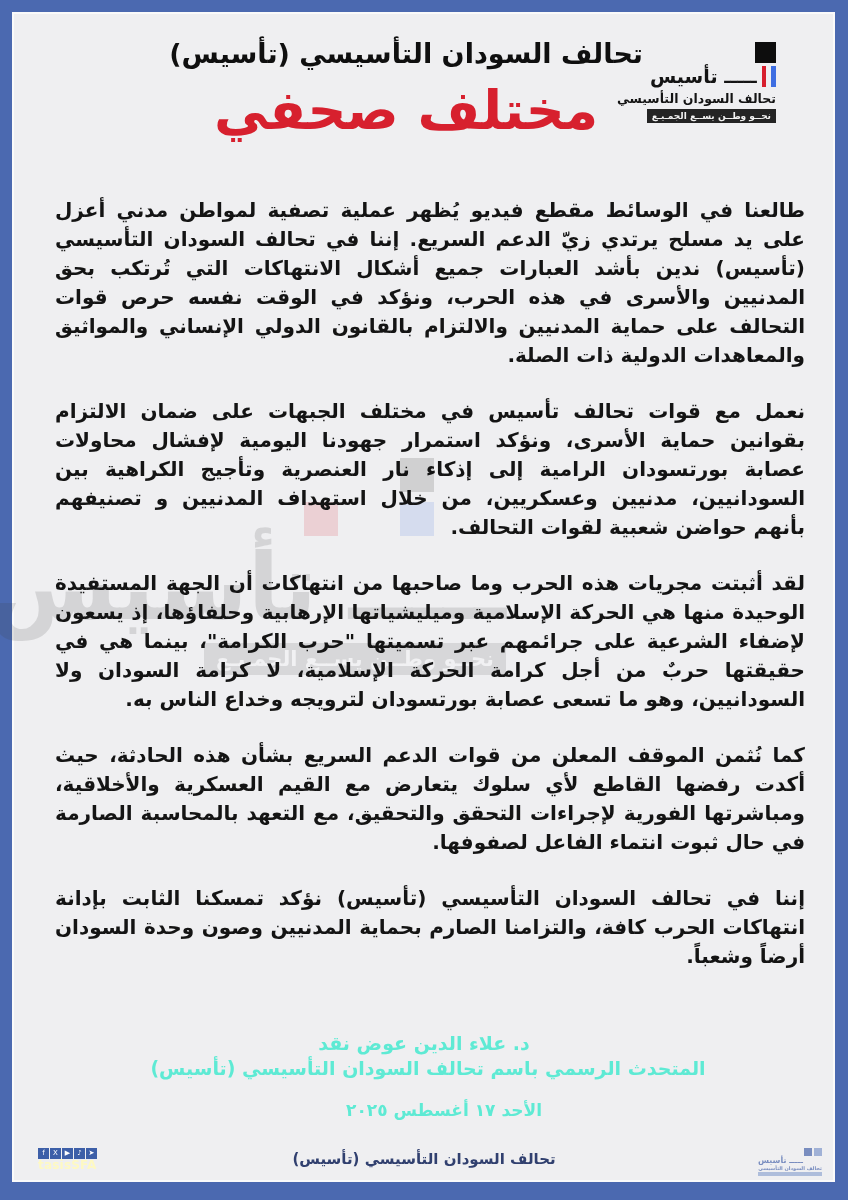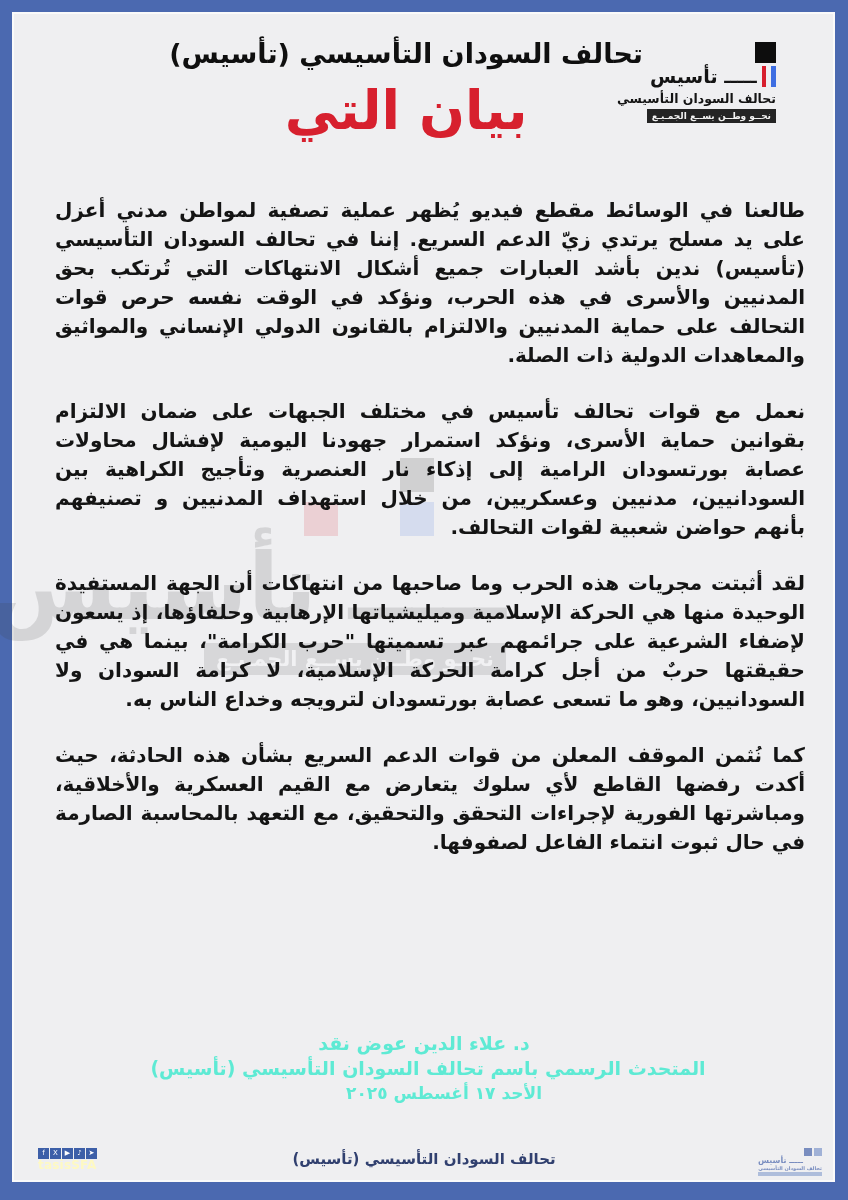--- a/index.html
+++ b/index.html
@@ -44,21 +44,21 @@
   .wm-sqrow{display:flex;justify-content:center;gap:62px;direction:ltr;}
   .wm-sq-red{width:34px;height:34px;background:#d71f2e;}
   .wm-sq-blue{width:34px;height:34px;background:#3e6ee2;}
   .wm-word{font-size:92px;font-weight:bold;color:#3a3a3a;line-height:1.05;margin-top:4px;white-space:nowrap;}
   .wm-badge{display:block;width:fit-content;margin:6px auto 0;background:#4e4e4e;color:#ffffff;
     font-size:21px;font-weight:bold;padding:4px 12px;letter-spacing:2px;white-space:nowrap;}
   
   .signature{position:absolute;top:1032px;left:0;right:0;text-align:center;color:#5eead4;direction:rtl;}
   .sig-name{font-size:19px;font-weight:bold;}
   .sig-role{font-size:19px;font-weight:bold;margin-top:3px;padding-left:8px;}
-  .sig-date{font-size:17px;font-weight:bold;margin-top:4px;padding-left:40px;}
+  .sig-date{font-size:17px;font-weight:bold;margin-top:21px;padding-left:40px;}
   
   .footer-center{position:absolute;top:1150px;left:0;right:0;text-align:center;
     font-size:15px;font-weight:bold;color:#31406f;direction:rtl;}
   .social{position:absolute;left:38px;top:1148px;width:72px;direction:ltr;text-align:left;}
   .social-icons{display:flex;gap:1px;}
   .social-icon{width:11px;height:11px;background:#3d5fa8;color:#ffffff;font-size:7px;line-height:11px;
     text-align:center;display:inline-block;overflow:hidden;}
   .social-handle{font-size:12px;font-weight:bold;color:#fef9c3;line-height:13px;letter-spacing:0.2px;}
   .mini-logo{position:absolute;right:26px;top:1148px;width:64px;opacity:0.78;text-align:center;direction:rtl;}
   .mini-row{display:flex;justify-content:flex-end;gap:2px;direction:ltr;}
@@ -82,40 +82,41 @@
       <span class="logo-wordmark">ـــــ تأسيس</span>
       <span class="sq sq-red"></span>
       <span class="sq sq-blue"></span>
     </div>
     <div class="logo-orgname">تحالف السودان التأسيسي</div>
     <div class="logo-badge">نحــو وطــن يســع الجمـيـع</div>
   </div>
 
   <div class="header-titles">
     <div class="org-title">تحالف السودان التأسيسي (تأسيس)</div>
-    <div class="statement-title">بيان التي</div>
+    <div class="statement-title">مختلف صحفي</div>
   </div>
 
   <div class="watermark">
     <div class="wm-blackrow">
         <span class="wm-sq-black"></span>
       </div>
     <div class="wm-sqrow">
       <span class="wm-sq-red"></span>
       <span class="wm-sq-blue"></span>
     </div>
     <div class="wm-word">ـــــ تأسيس</div>
     <div class="wm-badge">نحــو وطــن يســع الجمـيـع</div>
   </div>
 
   <div class="body-text">
     <p>طالعنا في الوسائط مقطع فيديو يُظهر عملية تصفية لمواطن مدني أعزل على يد مسلح يرتدي زيّ الدعم السريع. إننا في تحالف السودان التأسيسي (تأسيس) ندين بأشد العبارات جميع أشكال الانتهاكات التي تُرتكب بحق المدنيين والأسرى في هذه الحرب، ونؤكد في الوقت نفسه حرص قوات التحالف على حماية المدنيين والالتزام بالقانون الدولي الإنساني والمواثيق والمعاهدات الدولية ذات الصلة.</p>
     <p>نعمل مع قوات تحالف تأسيس في مختلف الجبهات على ضمان الالتزام بقوانين حماية الأسرى، ونؤكد استمرار جهودنا اليومية لإفشال محاولات عصابة بورتسودان الرامية إلى إذكاء نار العنصرية وتأجيج الكراهية بين السودانيين، مدنيين وعسكريين، من خلال استهداف المدنيين و تصنيفهم بأنهم حواضن شعبية لقوات التحالف.</p>
     <p>لقد أثبتت مجريات هذه الحرب وما صاحبها من انتهاكات أن الجهة المستفيدة الوحيدة منها هي الحركة الإسلامية وميليشياتها الإرهابية وحلفاؤها، إذ يسعون لإضفاء الشرعية على جرائمهم عبر تسميتها "حرب الكرامة"، بينما هي في حقيقتها حربٌ من أجل كرامة الحركة الإسلامية، لا كرامة السودان ولا السودانيين، وهو ما تسعى عصابة بورتسودان لترويجه وخداع الناس به.</p>
     <p>كما نُثمن الموقف المعلن من قوات الدعم السريع بشأن هذه الحادثة، حيث أكدت رفضها القاطع لأي سلوك يتعارض مع القيم العسكرية والأخلاقية، ومباشرتها الفورية لإجراءات التحقق والتحقيق، مع التعهد بالمحاسبة الصارمة في حال ثبوت انتماء الفاعل لصفوفها.</p>
+    <p>إننا في تحالف السودان التأسيسي (تأسيس) نؤكد تمسكنا الثابت بإدانة انتهاكات الحرب كافة، والتزامنا الصارم بحماية المدنيين وصون وحدة السودان أرضاً وشعباً.</p>
   </div>
 
   <div class="signature">
     <div class="sig-name">د. علاء الدين عوض نقد</div>
     <div class="sig-role">المتحدث الرسمي باسم تحالف السودان التأسيسي (تأسيس)</div>
     <div class="sig-date">الأحد ١٧ أغسطس ٢٠٢٥</div>
   </div>
 
   <div class="social">
     <div class="social-icons">

